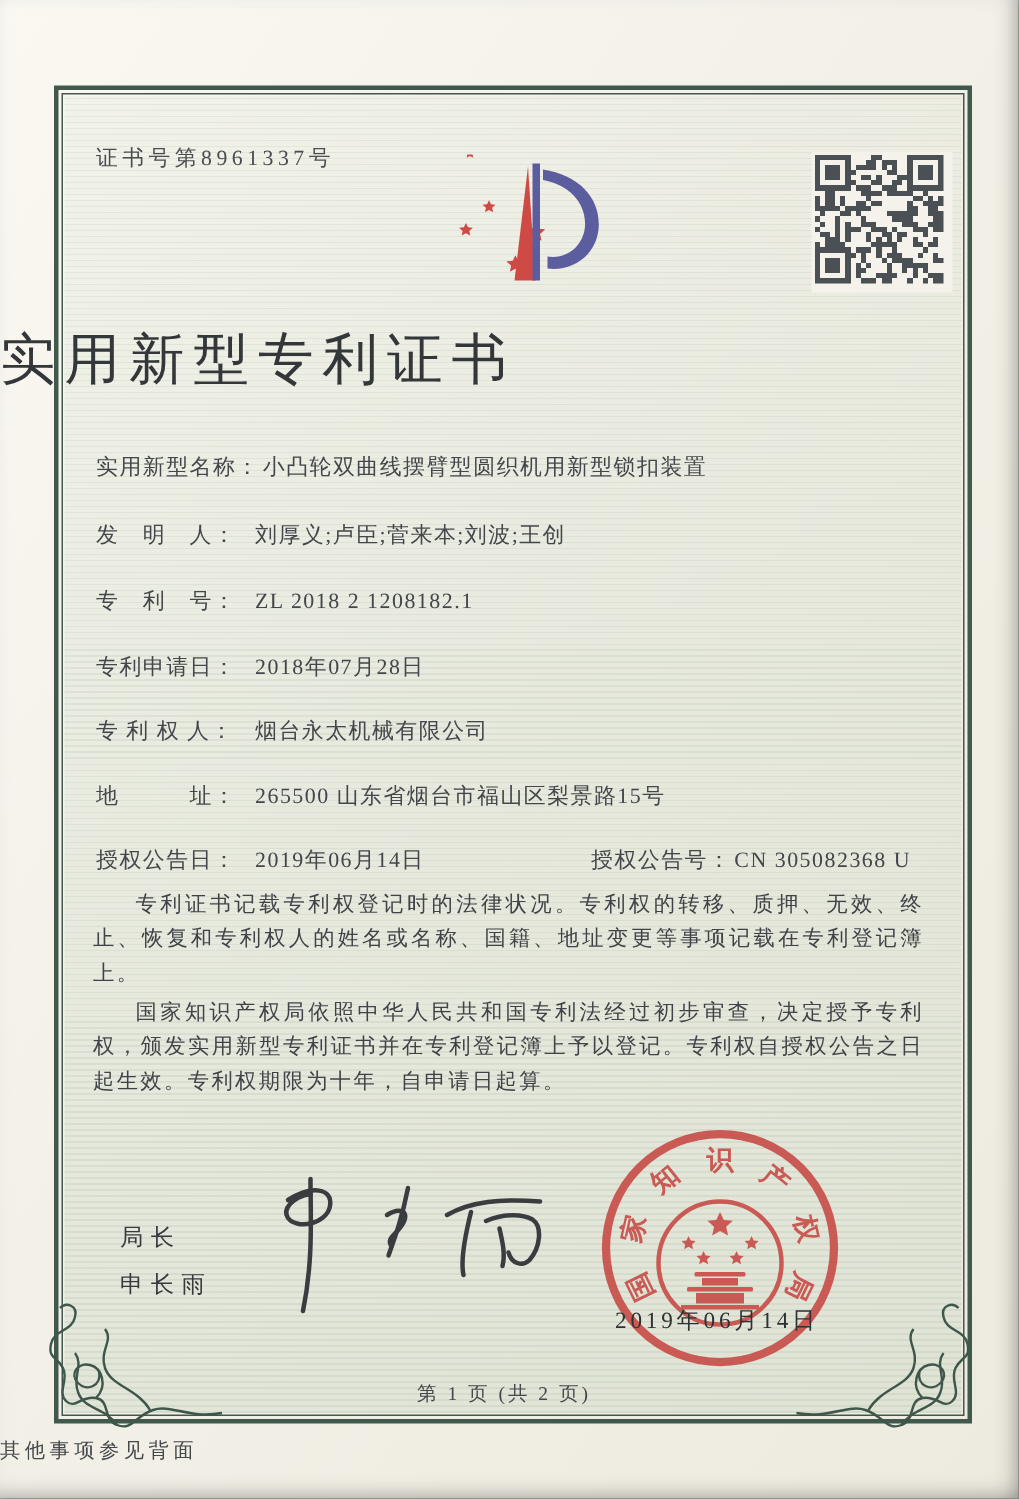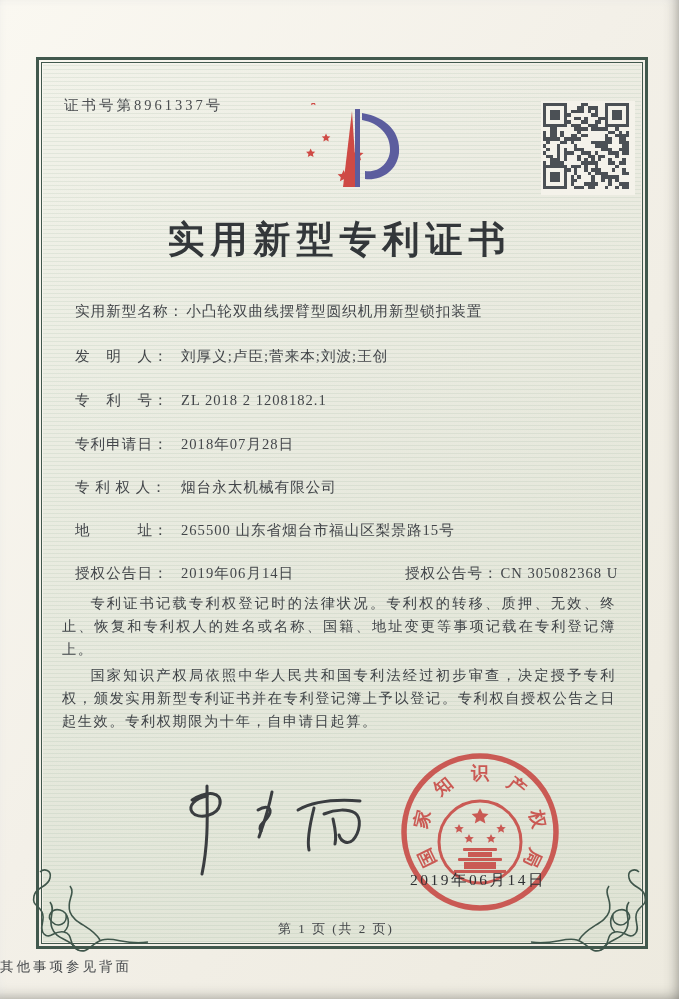--- a/index.html
+++ b/index.html
@@ -15,26 +15,26 @@
   
   .frame{position:absolute;left:36px;top:57px;width:606px;height:886px;border:3px solid #41584d;}
   .frame-inner{position:absolute;inset:2px;border:1px solid #41584d;}
   .texture{
     position:absolute;inset:4px;
     background:
       repeating-linear-gradient(0deg, rgba(122,158,132,.13) 0 1px, rgba(122,158,132,0) 1px 4px),
       linear-gradient(180deg, rgba(210,222,205,.18), rgba(196,212,190,.34));
   }
   .cert-no{position:absolute;left:64px;top:96px;font-size:14.5px;letter-spacing:3px;color:#4a4d50;}
-  .title{position:absolute;left:0;top:215px;width:679px;text-align:center;margin:0;
-         font-size:37px;font-weight:bold;letter-spacing:6px;color:#33373a;}
+  .title{position:absolute;left:0;top:215px;width:679px;margin:0;
+         font-size:37px;font-weight:normal;letter-spacing:6px;color:#33373a;}
   .logo{position:absolute;left:283px;top:103px;}
   .qr{position:absolute;left:541px;top:101px;width:90px;height:90px;background:#f4f2ea;padding:2px;}
   
-  .row{position:absolute;left:75px;font-size:14.6px;letter-spacing:1px;color:#43464a;white-space:nowrap;font-family:Liberation Serif, serif;}
+  .row{position:absolute;left:64px;font-size:14.6px;letter-spacing:1px;color:#43464a;white-space:nowrap;font-family:Liberation Serif, serif;}
   .row .lab{display:inline-block;min-width:104px;}
   .row .val{margin-left:2px;}
   .r0{top:302px}.r1{top:347px}.r2{top:391px}.r3{top:435px}.r4{top:478px}.r5{top:521px}.r6{top:564px}
   .grant2{position:absolute;left:330px;top:0;}
   .paras{position:absolute;left:62px;top:592px;width:554px;font-size:14.2px;line-height:23px;
          letter-spacing:1.6px;text-align:justify;color:#3f4347;}
   .paras p{margin:0 0 3px 0;text-indent:2em;}
   .signer{position:absolute;left:80px;top:810px;font-size:15.5px;letter-spacing:5px;color:#36393c;line-height:31px;}
   .sig-svg{position:absolute;left:162px;top:778px;}
   .sig-svg path{stroke:#3a3d40;stroke-width:3;fill:none;stroke-linecap:round;stroke-linejoin:round;}
@@ -438,20 +438,24 @@
     <span class="grant2">
       <span class="lab" style="min-width:0">授权公告号：</span><span class="val">CN 305082368 U</span>
     </span>
   </div>
 
   <div class="paras">
     <p>专利证书记载专利权登记时的法律状况。专利权的转移、质押、无效、终止、恢复和专利权人的姓名或名称、国籍、地址变更等事项记载在专利登记簿上。</p>
     <p>国家知识产权局依照中华人民共和国专利法经过初步审查，决定授予专利权，颁发实用新型专利证书并在专利登记簿上予以登记。专利权自授权公告之日起生效。专利权期限为十年，自申请日起算。</p>
   </div>
 
+  <div class="signer">
+    <div>局长</div>
+    <div>申长雨</div>
+  </div>
 
   <svg class="sig-svg" width="220" height="104" viewBox="0 0 220 104">
     <path d="M30,22 C46,12 60,14 58,26 C56,38 36,42 30,34 C26,28 33,20 45,18"></path>
     <path d="M45,8 C45,32 47,62 40,96"></path>
     <path d="M96,32 C104,27 111,29 107,37 C103,45 95,47 99,53"></path>
     <path d="M110,14 C106,34 102,45 97,59"></path>
     <path d="M136,32 C152,23 172,21 198,23"></path>
     <path d="M152,30 C147,50 145,63 147,72"></path>
     <path d="M162,36 C174,31 186,31 193,35 C200,40 198,54 191,62 C186,67 179,64 177,57"></path>
     <path d="M171,41 C173,50 175,58 173,66"></path>

